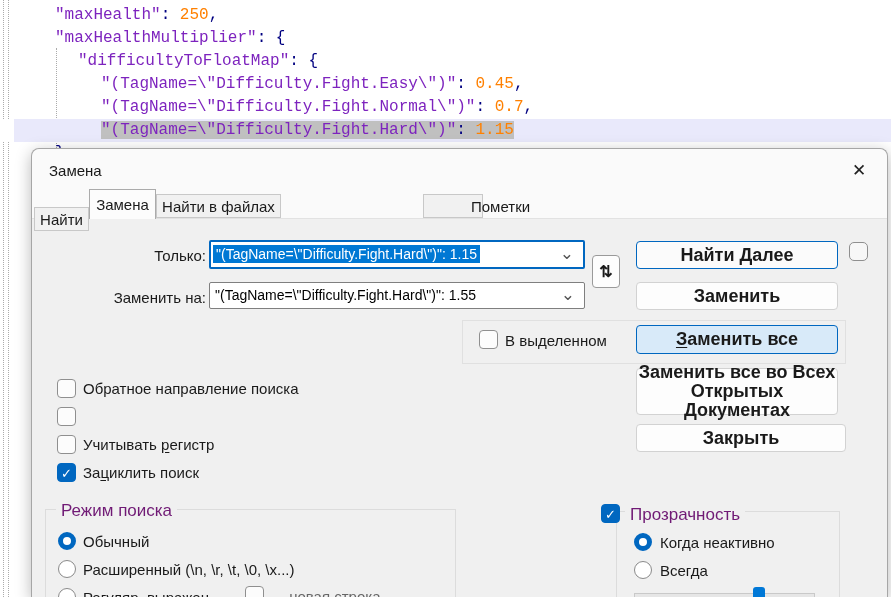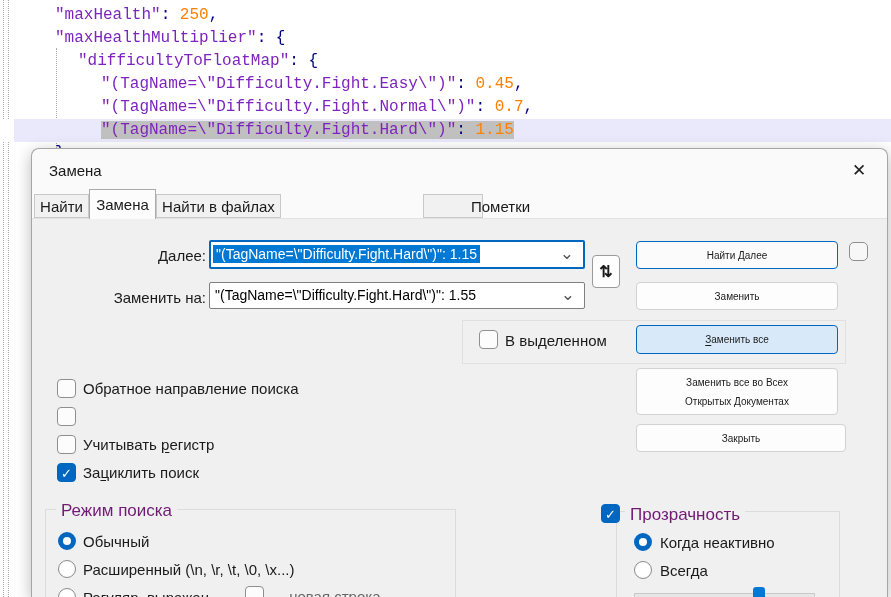--- a/index.html
+++ b/index.html
@@ -50,22 +50,22 @@
   .lbl{position:absolute;font-size:15px;color:#1A1A1A;white-space:nowrap;}
   .combo{position:absolute;background:#fff;border-radius:2px;}
   .combo .chev{position:absolute;right:9px;top:1px;font-size:17px;color:#555;}
   .combo-find{left:177px;top:91px;width:376px;height:29px;border:2px solid var(--accent);}
   .combo-find .val{position:absolute;left:2px;top:3px;font-size:14px;color:#fff;
     background:var(--sel-bg);padding:1px 3px;white-space:nowrap;}
   .combo-repl{left:177px;top:133px;width:376px;height:27px;border:1px solid #7F7F7F;}
   .combo-repl .val{position:absolute;left:5px;top:4px;font-size:14px;color:#000;white-space:nowrap;}
 
   .btn{position:absolute;background:#FDFDFD;border:1px solid #D2D2D2;border-radius:4px;
-    font-size:10px;color:#1A1A1A;text-align:center;cursor:pointer;
-    display:flex;align-items:center;justify-content:center;}
+    font-size:18px;color:#1A1A1A;text-align:center;cursor:pointer;
+    display:flex;align-items:center;justify-content:center;font-weight:bold;}
   .btn.primary{border:1.5px solid var(--accent);background:#FBFBFB;}
   .btn.hilite{border:1px solid var(--accent);background:#D8EAF9;}
   .swap-btn{left:560px;top:106px;width:28px;height:33px;font-size:16px;font-weight:bold;
     border-color:#9A9A9A;}
 
   .chk{position:absolute;width:19px;height:19px;border:1px solid #8F8F8F;
     border-radius:4px;background:#FCFCFC;cursor:pointer;}
   .chk.round{border-radius:5px;background:#F7F7F7;}
   .chk.on{background:var(--accent);border-color:var(--accent);color:#fff;
     text-align:center;line-height:19px;font-size:13px;}
@@ -106,26 +106,26 @@
 
   <div class="dialog">
 
     <div class="titlebar">
       <span class="title">Замена</span>
       <span class="close-btn">✕</span>
     </div>
 
     <div class="tabbar"></div>
     <div class="pane-line"></div>
-    <div class="tab" style="left:2px;width:55px;">Найти</div>
+    <div class="tab" style="left:2px;width:55px;margin-top:13px;">Найти</div>
     <div class="tab active" style="left:57px;width:67px;">Замена</div>
     <div class="tab" style="left:124px;width:125px;">Найти в файлах</div>
     <div class="tab" style="left:391px;width:60px;padding-left:47px;">Пометки</div>
 
-    <div class="lbl" style="left:60px;width:114px;top:98px;text-align:right;">Далее:</div>
+    <div class="lbl" style="left:60px;width:114px;top:98px;text-align:right;">Только:</div>
     <div class="combo combo-find">
       <span class="val">"(TagName=\"Difficulty.Fight.Hard\")": 1.15</span>
       <span class="chev">⌄</span>
     </div>
 
     <div class="lbl" style="left:40px;width:134px;top:140px;text-align:right;">Заменить на:</div>
     <div class="combo combo-repl">
       <span class="val">"(TagName=\"Difficulty.Fight.Hard\")": 1.55</span>
       <span class="chev">⌄</span>
     </div>

